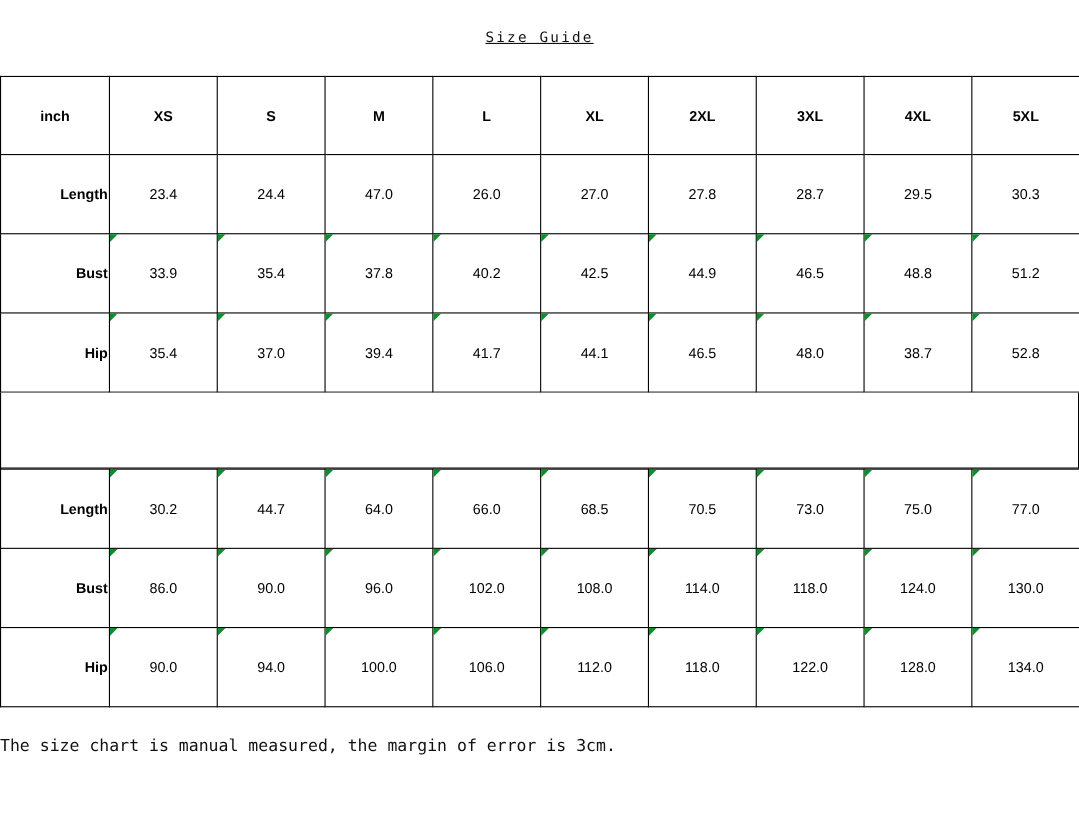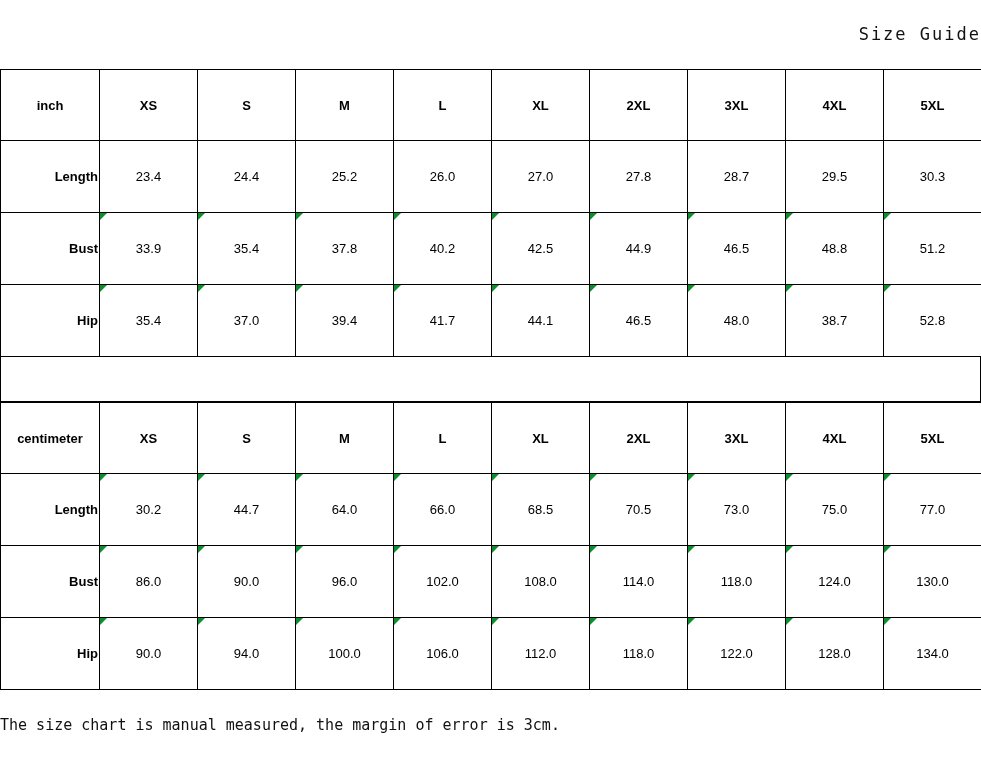--- a/index.html
+++ b/index.html
@@ -18,25 +18,26 @@
     width: 981px;
     height: 760px;
     position: relative;
     box-sizing: border-box;
     display: flex;
     flex-direction: column;
   }
   .title {
     height: 69px;
     line-height: 69px;
-    text-align: right;
+    text-align: center;
     font-family: "DejaVu Sans Mono", monospace;
-    font-size: 17px;
+    font-size: 13px;
     letter-spacing: 2px;
     color: #111111;
+    text-decoration: underline;
   }
   table.size-table {
     border-collapse: collapse;
     width: 981px;
     table-layout: fixed;
   }
   table.size-table td {
     border: 1px solid #000000;
     text-align: center;
     vertical-align: middle;
@@ -121,21 +122,21 @@
           <td class="head">XL</td>
           <td class="head">2XL</td>
           <td class="head">3XL</td>
           <td class="head">4XL</td>
           <td class="head">5XL</td>
         </tr>
         <tr class="data-row">
           <td class="rowlabel">Length</td>
           <td>23.4</td>
           <td>24.4</td>
-          <td>25.2</td>
+          <td>47.0</td>
           <td>26.0</td>
           <td>27.0</td>
           <td>27.8</td>
           <td>28.7</td>
           <td>29.5</td>
           <td>30.3</td>
         </tr>
         <tr class="data-row">
           <td class="rowlabel">Bust</td>
           <td class="marked">33.9</td>
@@ -174,32 +175,20 @@
           <col class="cx">
           <col class="cx">
           <col class="cx">
           <col class="cx">
           <col class="cx">
           <col class="cx">
           <col class="cx">
           <col class="cx">
       </colgroup>
       <tbody>
-        <tr class="header-row">
-          <td class="head">centimeter</td>
-          <td class="head">XS</td>
-          <td class="head">S</td>
-          <td class="head">M</td>
-          <td class="head">L</td>
-          <td class="head">XL</td>
-          <td class="head">2XL</td>
-          <td class="head">3XL</td>
-          <td class="head">4XL</td>
-          <td class="head">5XL</td>
-        </tr>
         <tr class="data-row">
           <td class="rowlabel">Length</td>
           <td class="marked">30.2</td>
           <td class="marked">44.7</td>
           <td class="marked">64.0</td>
           <td class="marked">66.0</td>
           <td class="marked">68.5</td>
           <td class="marked">70.5</td>
           <td class="marked">73.0</td>
           <td class="marked">75.0</td>

